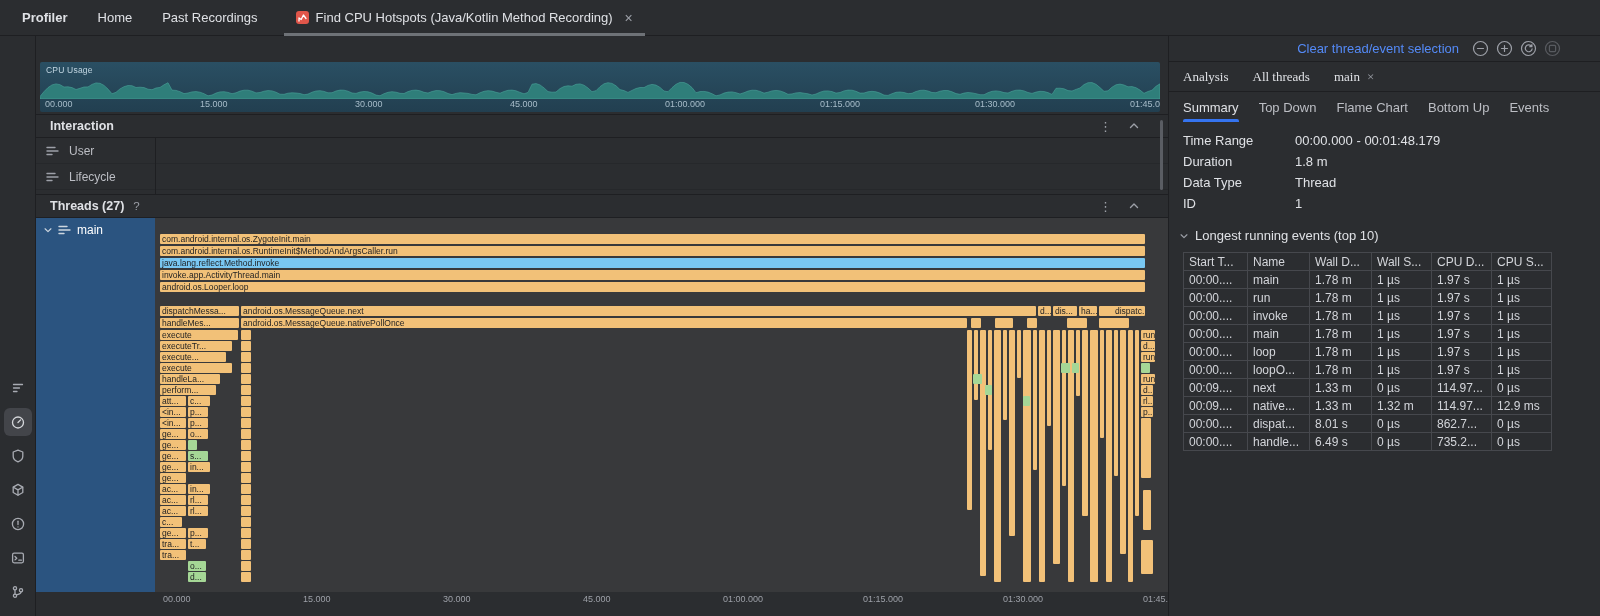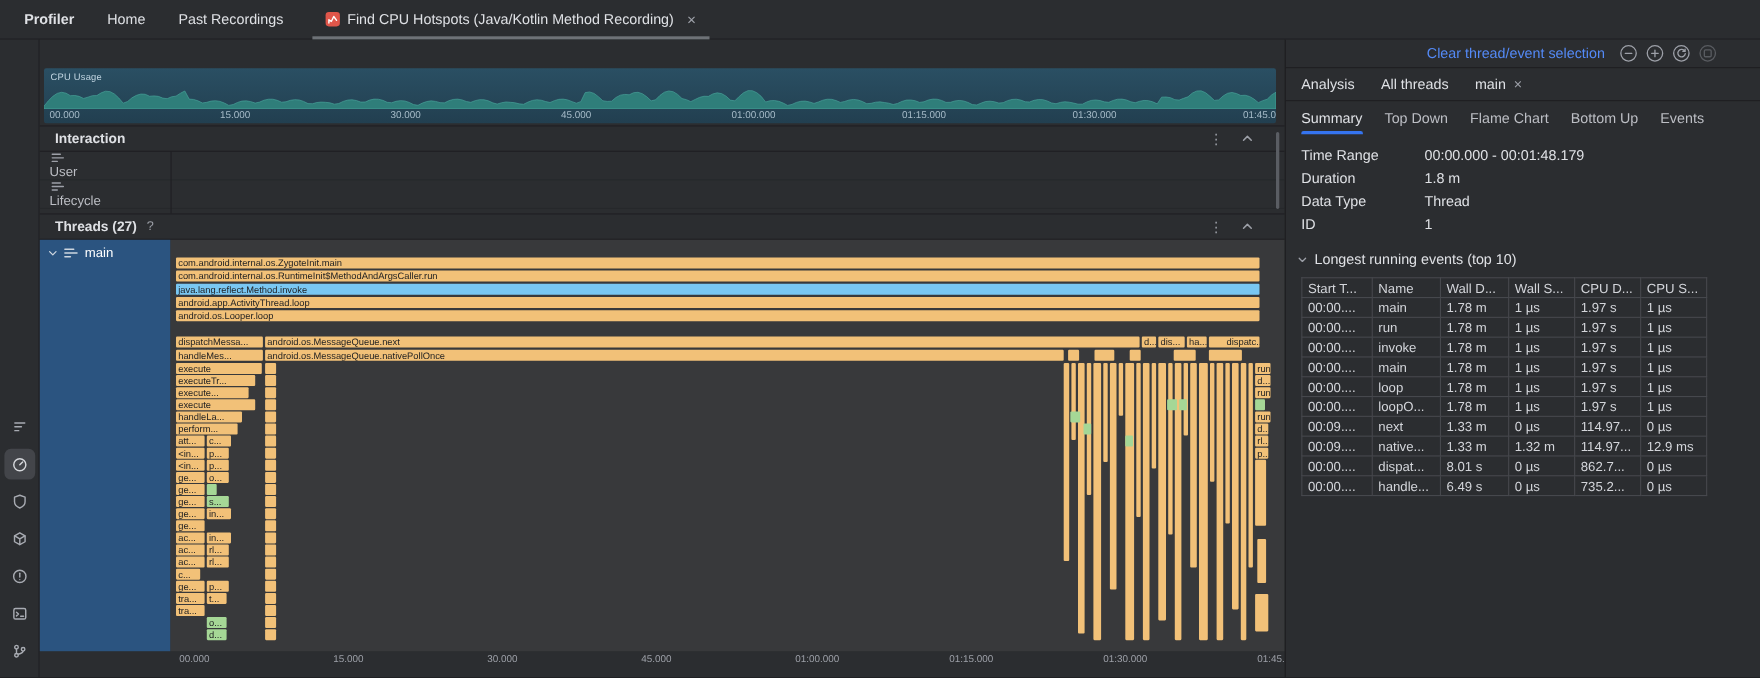--- a/index.html
+++ b/index.html
@@ -27,21 +27,21 @@
   .cpu-label{position:absolute;left:6px;top:3px;font-size:8.5px;color:#c2d6e2;letter-spacing:.2px;}
   .wave{position:absolute;left:0;bottom:13px;width:100%;height:20px;}
   .cpu-axis{position:absolute;left:0;bottom:0;width:100%;height:13px;}
   .cpu-axis span{position:absolute;top:0;font-size:9px;color:#a7bcc9;}
   .sec-header{position:absolute;left:0;width:1132px;height:24px;background:#2b2d30;border-top:1px solid #1e1f22;border-bottom:1px solid #1e1f22;display:flex;align-items:center;}
   .sec-title{margin-left:14px;font-size:12.5px;font-weight:700;color:#dfe1e5;}
   .help{margin-left:9px;color:#9da0a8;font-size:11.5px;}
   .hdr-actions{margin-left:auto;display:flex;align-items:center;gap:16px;margin-right:28px;}
   .kebab{color:#9da0a8;font-size:13px;line-height:1;}
   .chev{stroke:#9da0a8;fill:none;stroke-width:1.4;stroke-linecap:round;stroke-linejoin:round;}
-  .track-row{position:absolute;left:0;width:1132px;height:26px;display:flex;align-items:flex-start;border-bottom:1px solid #26282b;flex-direction:column;}
+  .track-row{position:absolute;left:0;width:1132px;height:26px;display:flex;align-items:center;border-bottom:1px solid #26282b;}
   .track-row svg{margin-left:10px;stroke:#9da0a8;stroke-width:1.4;stroke-linecap:round;}
   .track-row .lbl{margin-left:9px;font-size:12px;color:#bcbec4;}
   .col-divider{position:absolute;left:119px;top:102px;width:1px;height:80px;background:#1e1f22;}
   .threads{position:absolute;left:0;top:182px;width:1132px;height:374px;}
   .thread-sidebar{position:absolute;left:0;top:0;width:119px;height:374px;background:#2b5480;}
   .thread-row{display:flex;align-items:center;height:24px;padding-left:7px;color:#fff;font-size:12px;}
   .thread-row svg{stroke:#cdd6df;fill:none;stroke-width:1.4;stroke-linecap:round;stroke-linejoin:round;margin-right:5px;}
   .flame{position:absolute;left:119px;top:0;width:1013px;height:374px;background:#38393b;overflow:hidden;}
   .bar{position:absolute;height:10px;background:#f2c178;color:#1d1e20;font-size:8.5px;line-height:10px;padding:0 2px;overflow:hidden;white-space:nowrap;border-radius:1px;}
   .bar.b{background:#79c7f2;}
@@ -50,21 +50,21 @@
   .bottom-axis{position:absolute;left:119px;top:556px;width:1013px;height:16px;overflow:hidden;}
   .bottom-axis span{position:absolute;top:2px;font-size:9px;color:#9da0a8;}
 
   
   .panel{position:absolute;left:1168px;top:36px;width:432px;height:580px;background:#2b2d30;border-left:1px solid #1e1f22;}
   .actions{position:absolute;top:0;left:0;width:432px;height:26px;display:flex;align-items:center;justify-content:flex-end;gap:7px;padding-right:40px;border-bottom:1px solid #1e1f22;}
   .link{color:#548af7;font-size:13px;margin-right:6px;}
   .cicon{display:flex;align-items:center;justify-content:center;color:#9da0a8;}
   .cicon svg{stroke:currentColor;fill:none;stroke-width:1.2;stroke-linecap:round;}
   .cicon.disabled{opacity:.4;}
-  .ptabs{position:absolute;top:26px;left:0;width:432px;height:30px;display:flex;align-items:center;padding-left:14px;gap:24px;border-bottom:1px solid #1e1f22;font-size:13px;color:#dfe1e5;}
+  .ptabs{position:absolute;top:26px;left:0;width:432px;height:30px;display:flex;align-items:center;padding-left:14px;gap:24px;border-bottom:1px solid #1e1f22;font-size:13px;color:#dfe1e5;font-family:Liberation Serif, serif;}
   .ptab{display:flex;align-items:center;gap:7px;}
   .ptab .x{color:#9da0a8;font-size:13px;}
   .subtabs{position:absolute;top:56px;left:0;width:432px;height:30px;display:flex;align-items:center;padding-left:14px;gap:20px;font-size:13px;color:#bcbec4;}
   .subtab{position:relative;height:30px;display:flex;align-items:center;}
   .subtab.active{color:#dfe1e5;}
   .subtab.active::after{content:"";position:absolute;left:0;right:0;bottom:0;height:3px;background:#3574f0;border-radius:2px 2px 0 0;}
   .info{position:absolute;top:94px;left:14px;width:404px;font-size:13px;color:#dfe1e5;}
   .info-row{display:flex;height:21px;align-items:center;}
   .info-label{width:112px;}
   .events-head{position:absolute;top:192px;left:10px;display:flex;align-items:center;gap:6px;font-size:13px;color:#dfe1e5;}
@@ -202,21 +202,21 @@
           <svg width="14" height="12" viewBox="0 0 14 12">
               <path d="M1 2.5h8M1 6h11M1 9.5h5"></path>
             </svg>
           <span>main</span>
         </div>
       </div>
       <div class="flame">
           <div class="bar" style="left: 5px; top: 16px; width: 985px; height: 10px;">com.android.internal.os.ZygoteInit.main</div>
           <div class="bar" style="left: 5px; top: 28px; width: 985px; height: 10px;">com.android.internal.os.RuntimeInit$MethodAndArgsCaller.run</div>
           <div class="bar b" style="left: 5px; top: 40px; width: 985px; height: 10px;">java.lang.reflect.Method.invoke</div>
-          <div class="bar" style="left: 5px; top: 52px; width: 985px; height: 10px;">android.app.ActivityThread.loop</div>
+          <div class="bar" style="left: 5px; top: 52px; width: 985px; height: 10px;">invoke.app.ActivityThread.main</div>
           <div class="bar" style="left: 5px; top: 64px; width: 985px; height: 10px;">android.os.Looper.loop</div>
           <div class="bar" style="left: 5px; top: 88px; width: 79px; height: 10px;">dispatchMessa...</div>
           <div class="bar" style="left: 86px; top: 88px; width: 795px; height: 10px;">android.os.MessageQueue.next</div>
           <div class="bar" style="left: 883px; top: 88px; width: 13px; height: 10px;">d...</div>
           <div class="bar" style="left: 898px; top: 88px; width: 24px; height: 10px;">dis...</div>
           <div class="bar" style="left: 924px; top: 88px; width: 18px; height: 10px;">ha...</div>
           <div class="bar" style="left: 944px; top: 88px; width: 46px; height: 10px; padding-left: 16px;">dispatc...</div>
           <div class="bar" style="left: 5px; top: 100px; width: 79px; height: 10px;">handleMes...</div>
           <div class="bar" style="left: 86px; top: 100px; width: 726px; height: 10px;">android.os.MessageQueue.nativePollOnce</div>
           <div class="bar" style="left: 816px; top: 100px; width: 10px; height: 10px;"></div>

